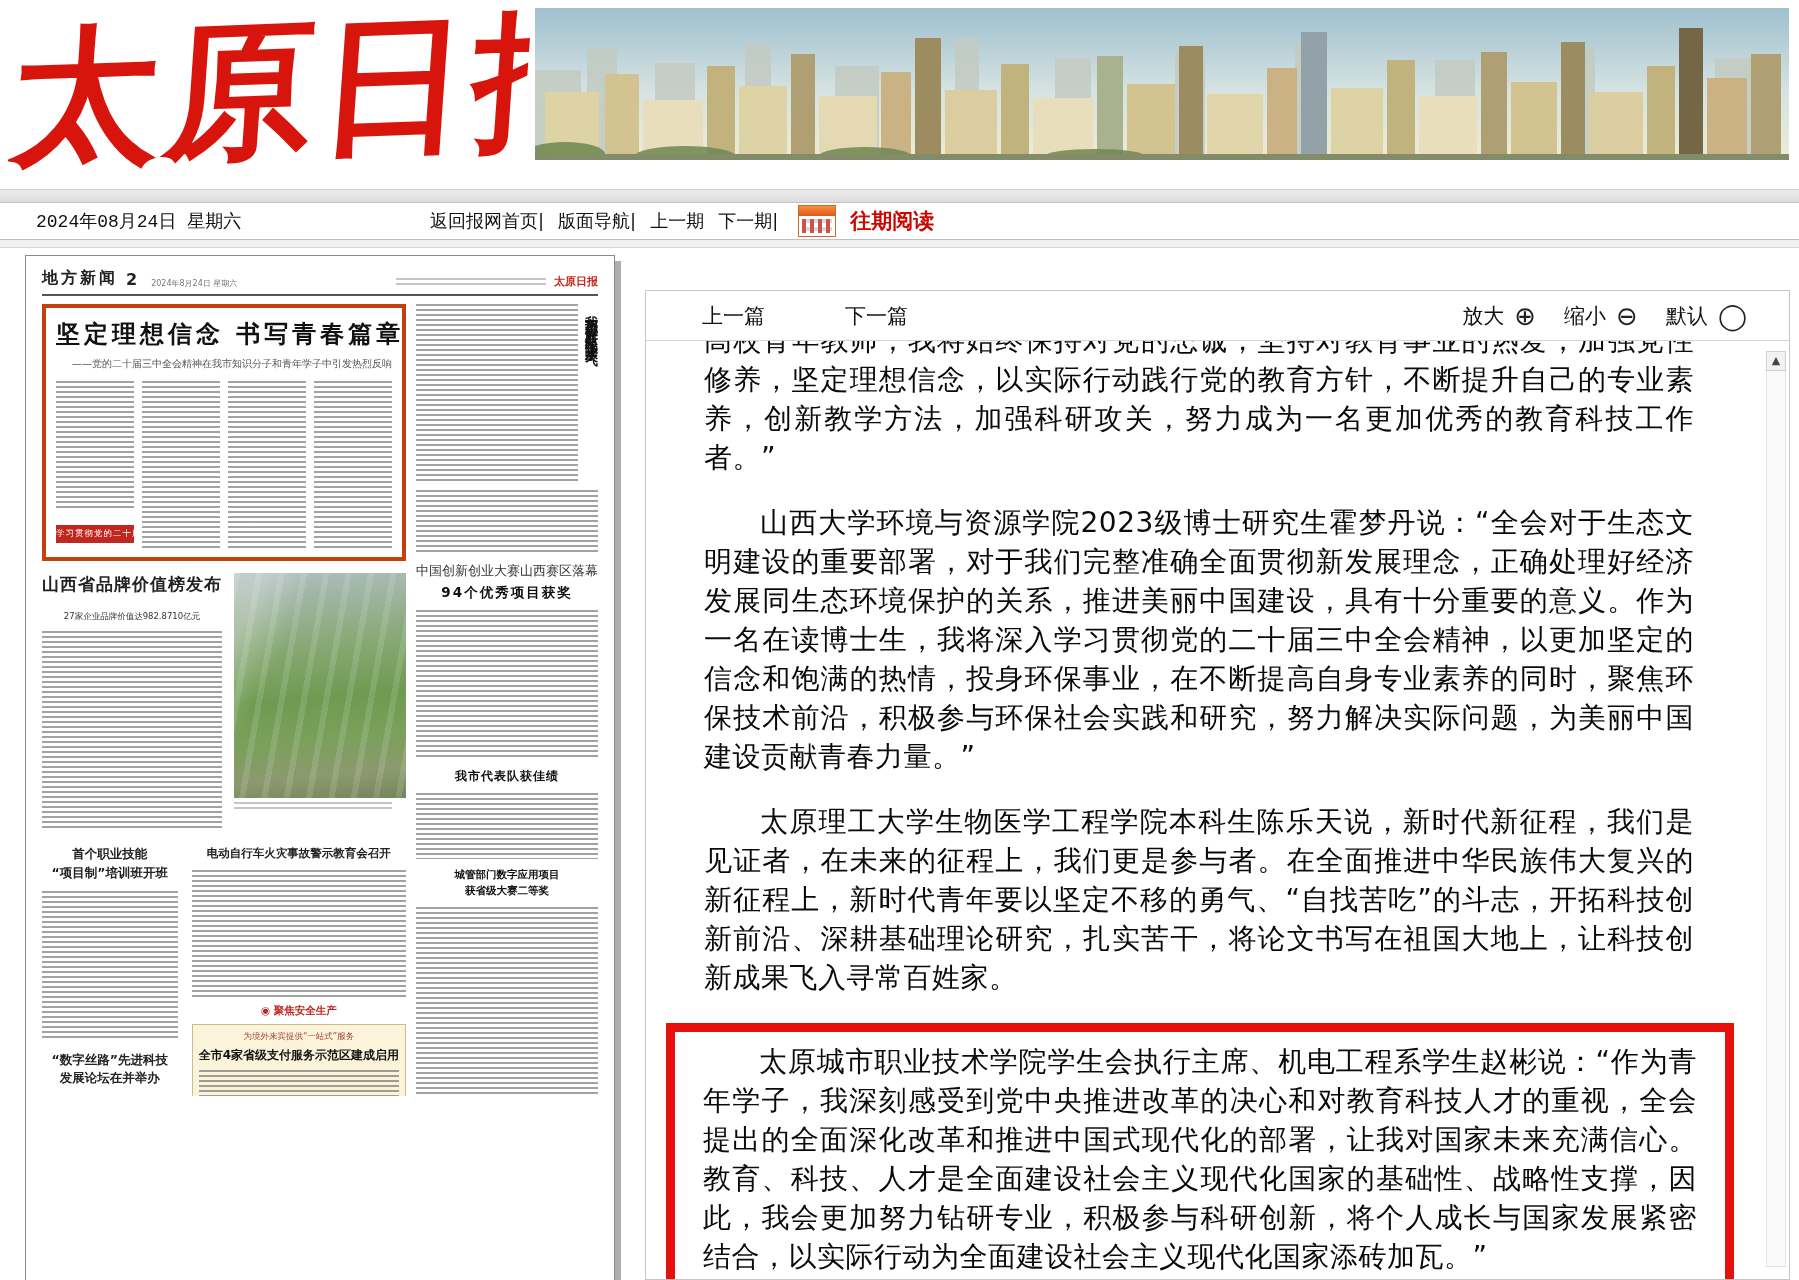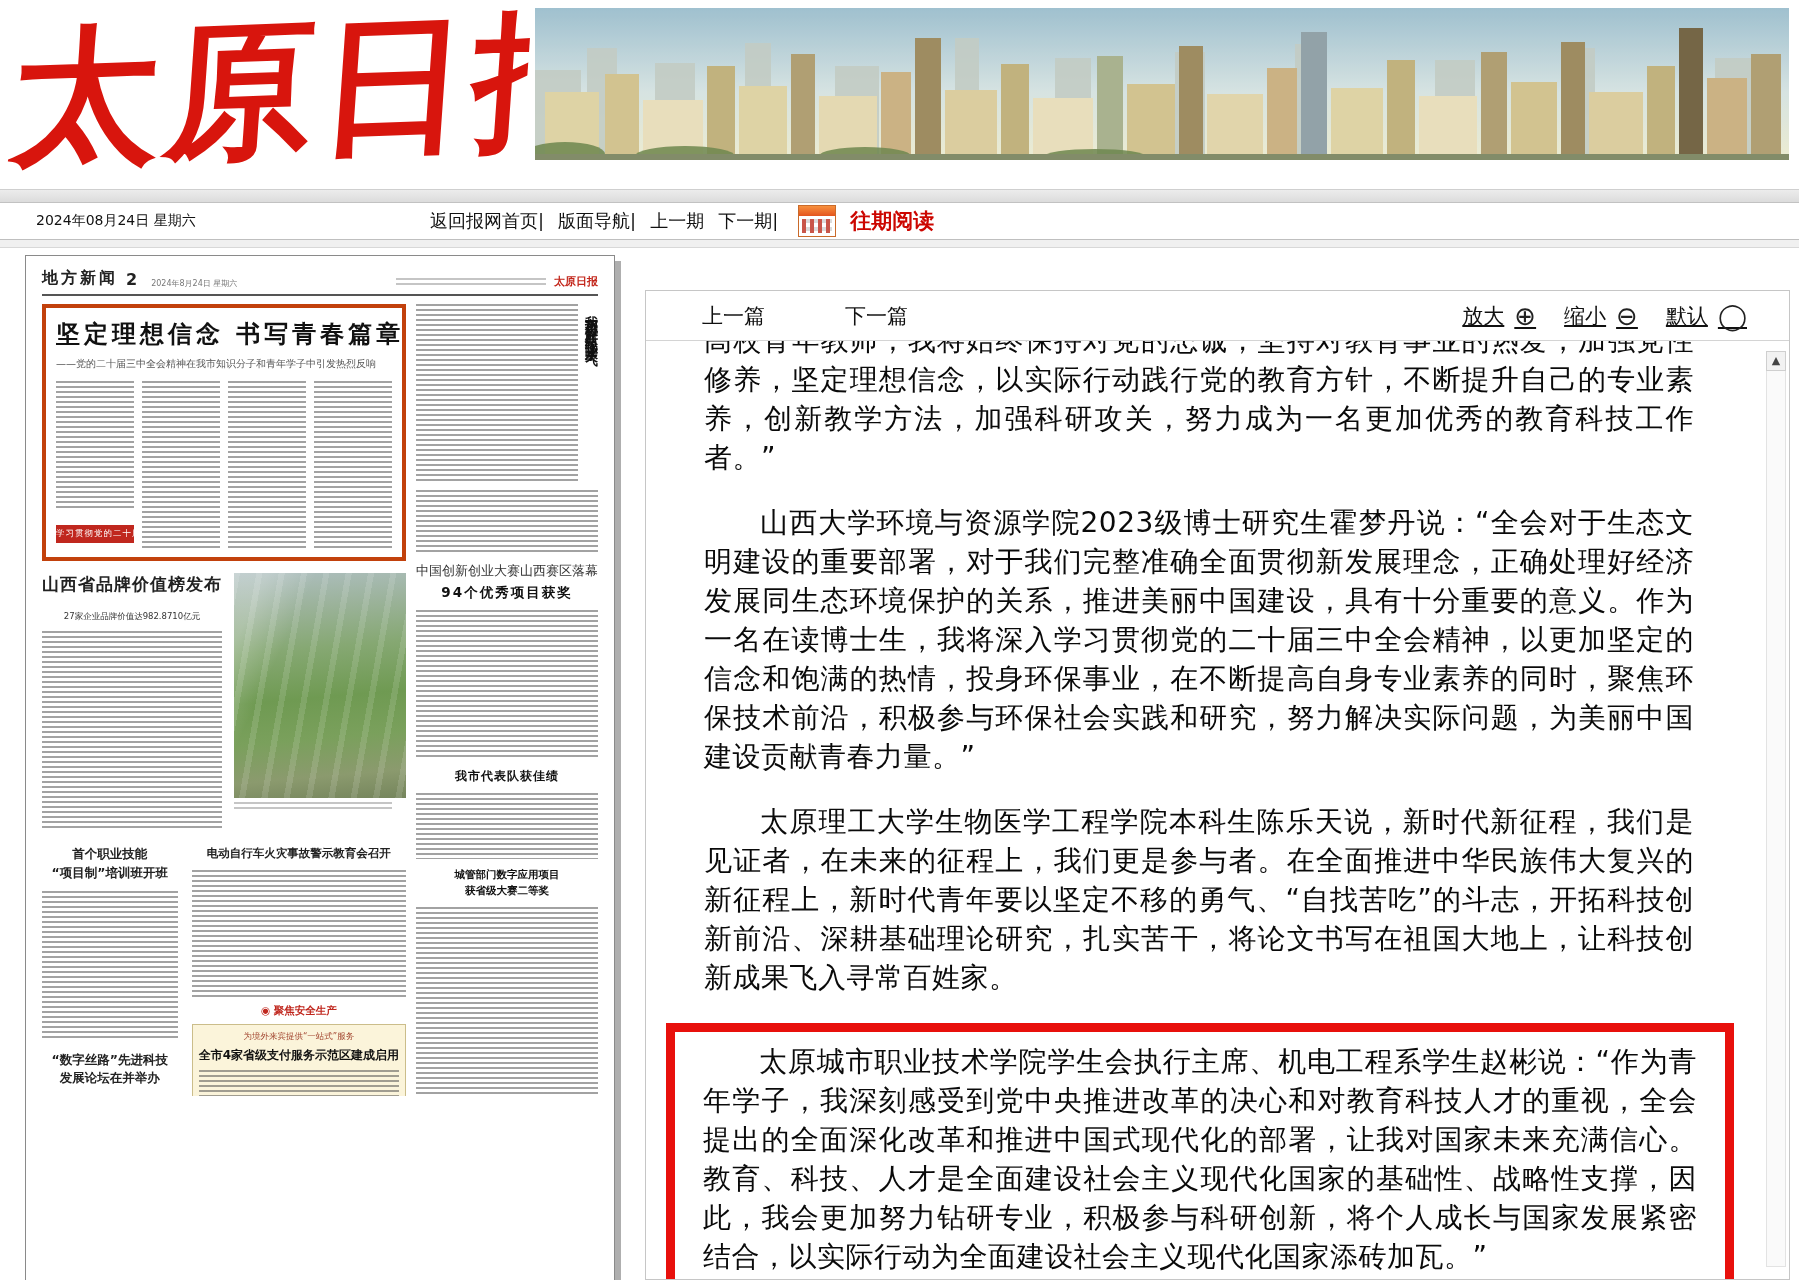--- a/index.html
+++ b/index.html
@@ -17,21 +17,21 @@
   .skyline svg { display:block; width:100%; height:100%; }
 
   
   .bar1 { position:absolute; left:0; top:189px; width:1799px; height:14px;
           background:linear-gradient(#ececec,#dcdcdc); border-top:1px solid #cfcfcf; border-bottom:1px solid #c2c2c2; }
   .bar2 { position:absolute; left:0; top:239px; width:1799px; height:9px;
           background:#f0f0f0; border-top:1px solid #bfbfbf; border-bottom:1px solid #d8d8d8; }
 
   
   .topnav { position:absolute; left:0; top:204px; width:1799px; height:34px; display:flex; align-items:center; }
-  .nav-date { position:absolute; left:36px; font-size:14px; color:#111; }
+  .nav-date { position:absolute; left:36px; font-size:18px; color:#111;font-family:Liberation Mono, monospace; }
   .nav-links { position:absolute; left:430px; display:flex; align-items:center; gap:14px; font-size:18px; color:#111; }
   .nav-links a { color:#111; text-decoration:none; cursor:pointer; }
   .cal { display:inline-block; width:38px; height:32px; border:1px solid #c96a2a; background:#fff; position:relative; margin-left:6px; }
   .cal::before { content:""; position:absolute; left:0; top:0; width:100%; height:10px;
                  background:linear-gradient(#f7903d,#e4541d); }
   .cal::after { content:""; position:absolute; left:3px; top:13px; right:3px; bottom:3px;
                 background:
                  repeating-linear-gradient(to right, #c0392b 0 4px, transparent 4px 8px),
                  repeating-linear-gradient(to bottom, #d5d5d5 0 4px, #fff 4px 8px); opacity:.85; }
   .archive { font-size:21px; font-weight:700; color:#cc0600 !important; }
@@ -46,21 +46,21 @@
   .ph-right { margin-left:auto; display:flex; align-items:center; gap:8px; }
   .ph-staff { width:150px; height:8px; }
   .ph-minilogo { font-size:11px; color:#c3271c; font-weight:700; font-family:"DejaVu Serif",serif; }
 
   .ph-body { display:flex; gap:10px; margin-top:8px; height:792px; overflow:hidden; }
   .ph-main { flex:1 1 auto; min-width:0; }
   .ph-rcol { flex:0 0 148px; display:flex; flex-direction:column; gap:8px; }
 
   .lead-box { border:4px solid #c2410c; padding:10px 10px 8px; }
   .lead-h { text-align:center; font-size:24px; font-weight:700; letter-spacing:4px; color:#111; white-space:nowrap; }
-  .lead-s { text-align:left; font-size:10px; color:#555; margin-top:7px; white-space:nowrap; overflow:hidden; }
+  .lead-s { text-align:right; font-size:10px; color:#555; margin-top:7px; white-space:nowrap; overflow:hidden; }
   .lead-cols { display:flex; gap:8px; margin-top:10px; height:168px; }
   .lead-col { flex:1; position:relative; }
   .banner { position:absolute; left:0; bottom:6px; right:0; background:#c0271e; color:#fff;
             font-size:8.5px; text-align:center; padding:3px 0; letter-spacing:1px; white-space:nowrap; }
 
   .ft { background-image:repeating-linear-gradient(to bottom, rgba(70,70,70,.5) 0 2px, transparent 2px 5px); }
   .ftl{ background-image:repeating-linear-gradient(to bottom, rgba(110,110,110,.4) 0 2px, transparent 2px 5px); }
 
   .sec2 { display:flex; gap:12px; margin-top:12px; }
   .sec2-l { flex:1 1 45%; }
@@ -102,21 +102,21 @@
   .urban { text-align:center; font-size:10.5px; font-weight:700; color:#111; line-height:1.5; white-space:nowrap; }
   .rc-ft4 { flex:1; }
 
   
   .reader { position:absolute; left:645px; top:290px; width:1145px; height:990px;
             background:#fff; border:1px solid #c6c6c6; }
   .toolbar { height:50px; display:flex; align-items:center; padding:0 42px 0 56px;
              border-bottom:1px solid #d4d4d4; font-size:21px; color:#111;gap:18px; }
   .toolbar a { color:#111; text-decoration:none; cursor:pointer; }
   .tb-next { margin-left:62px; }
-  .zoomctl { margin-left:auto; display:flex; align-items:center; gap:10px; font-size:21px;text-decoration:underline; }
+  .zoomctl { margin-left:auto; display:flex; align-items:center; gap:10px; font-size:21px; }
   .zi { font-size:26px; line-height:1; color:#222; cursor:pointer; }
   .zgap { width:8px; }
 
   .content { position:relative; height:938px; overflow:hidden; padding:0 95px 0 58px; }
   .content p { font-size:28px; line-height:39px; color:#0a0a0a; text-indent:2em; margin-bottom:26px;
                text-align:justify; letter-spacing:.5px; }
   .content p.first { text-indent:0; margin-top:-20px; }
   .hlbox { border:9px solid #e8100c; margin:0 -40px 26px -38px; padding:10px 28px; }
   .hlbox p { margin-bottom:0; }
 

